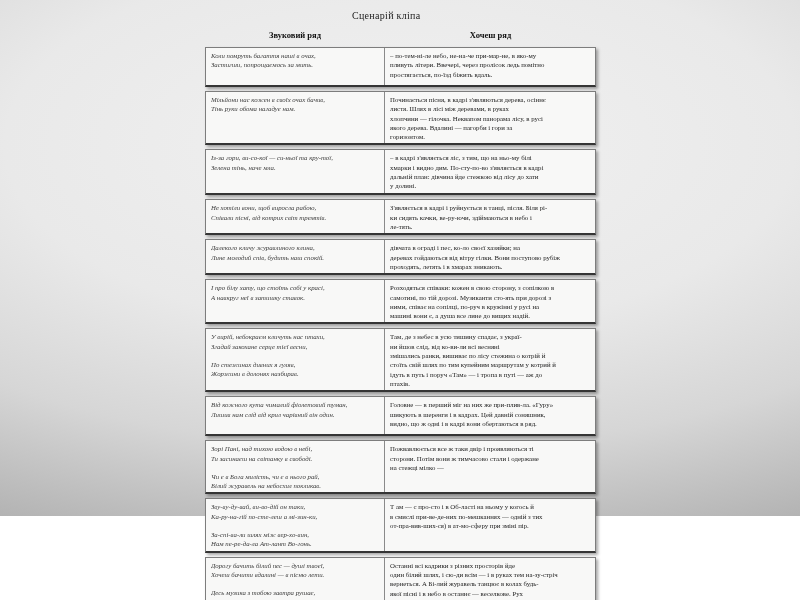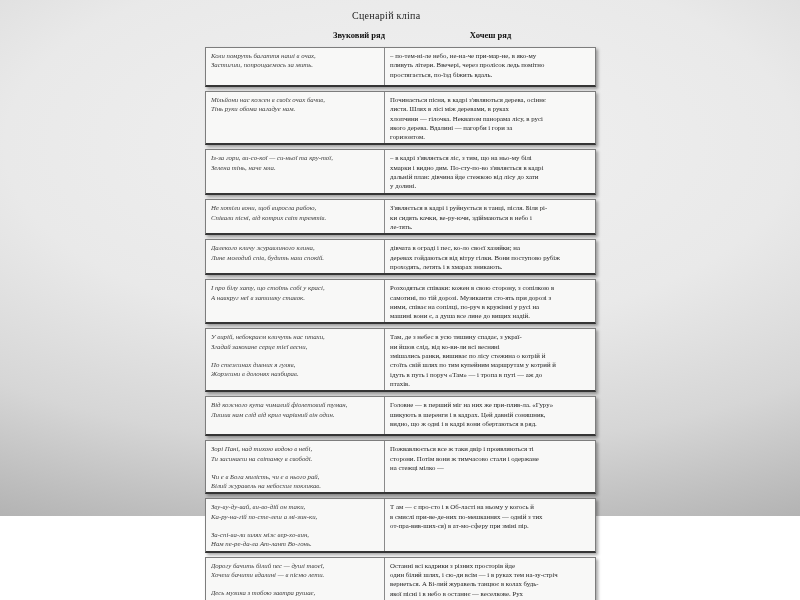--- a/index.html
+++ b/index.html
@@ -18,21 +18,21 @@
   }
   .table-wrap{
     position:absolute;left:205px;top:30px;width:391px;
   }
   .header-row{
     display:flex;margin-bottom:7px;
   }
   .header-cell{
     font-weight:bold;font-size:8.5px;color:#111;text-align:center;
   }
-  .header-cell.audio{width:180px;text-align:right;}
+  .header-cell.audio{width:180px;}
   .header-cell.video{width:211px;}
   .row{
     display:flex;
     background:#f8f8f7;
     border:1px solid #7d7d7d;
     border-bottom:2px solid #353535;
     box-shadow:2px 2px 3px rgba(0,0,0,.35);
     margin-bottom:4px;
     box-sizing:border-box;
   }

